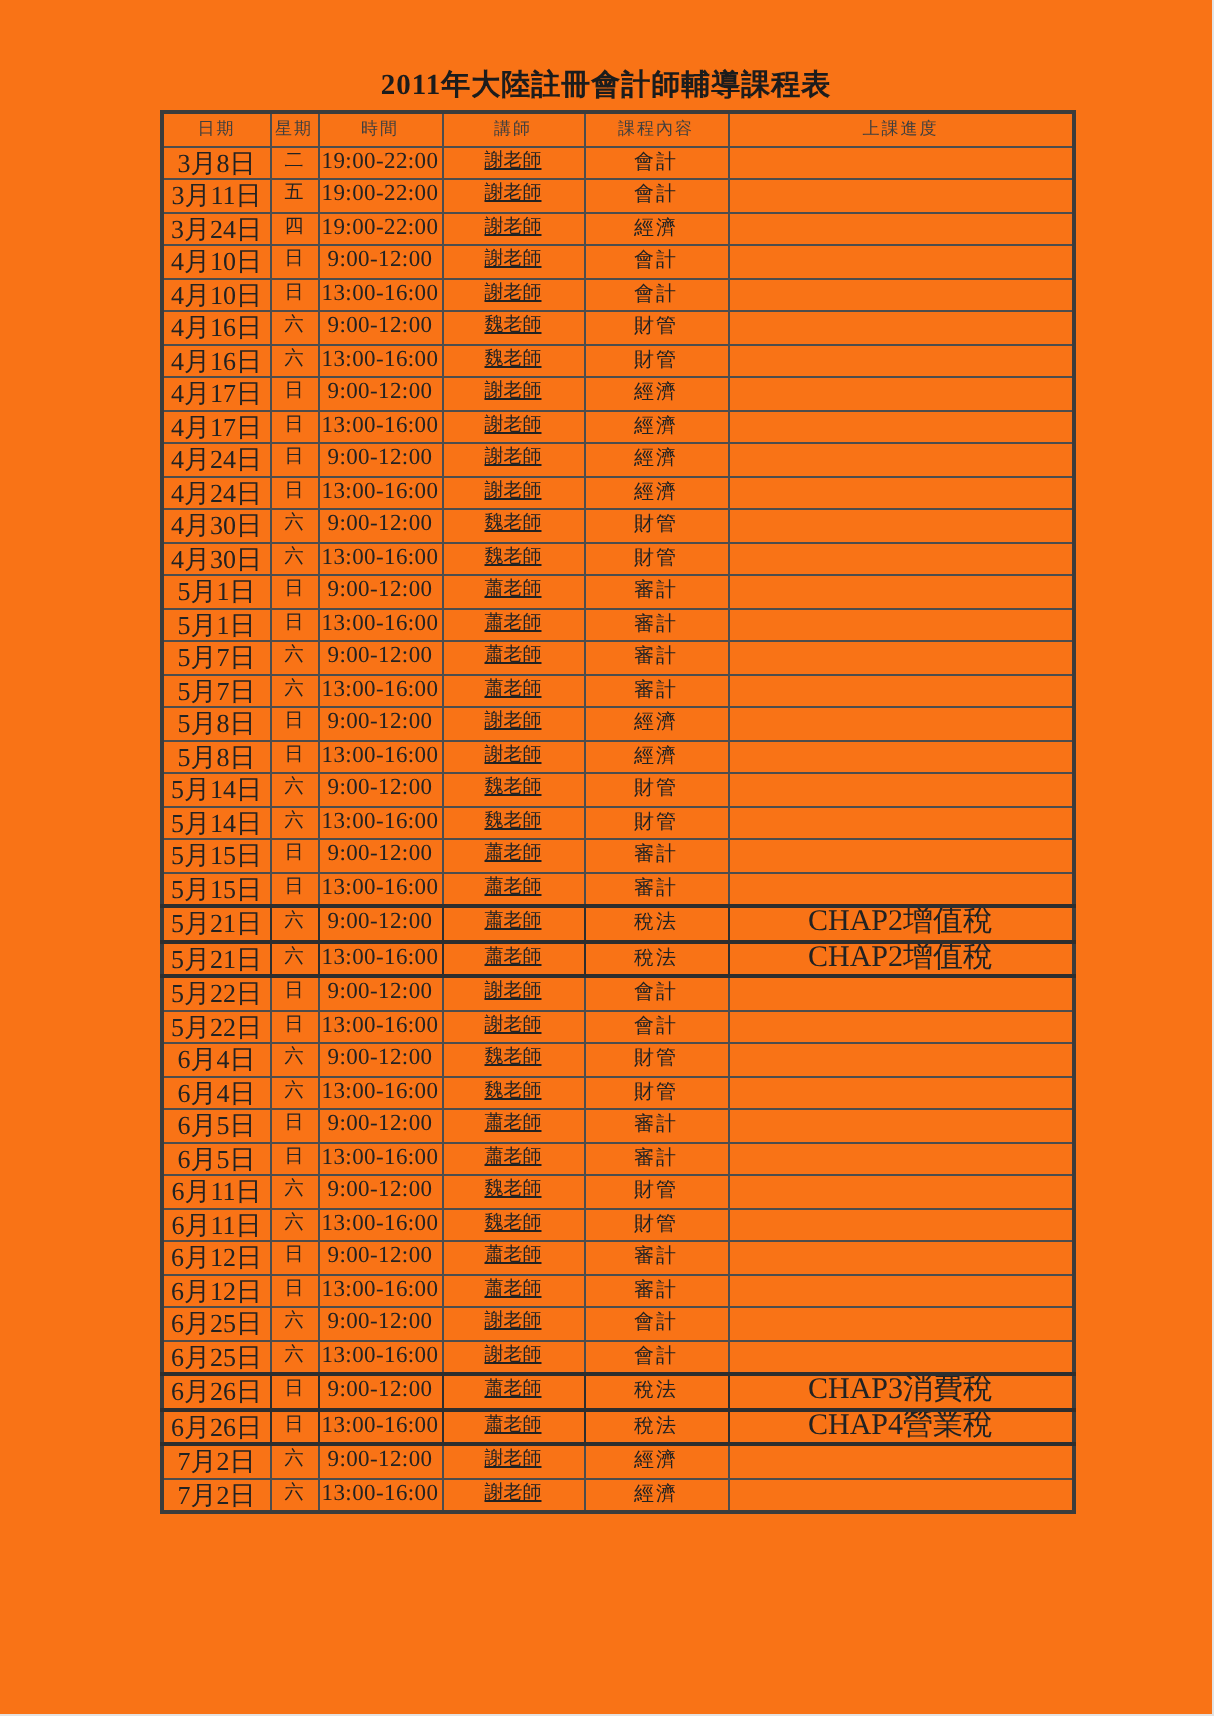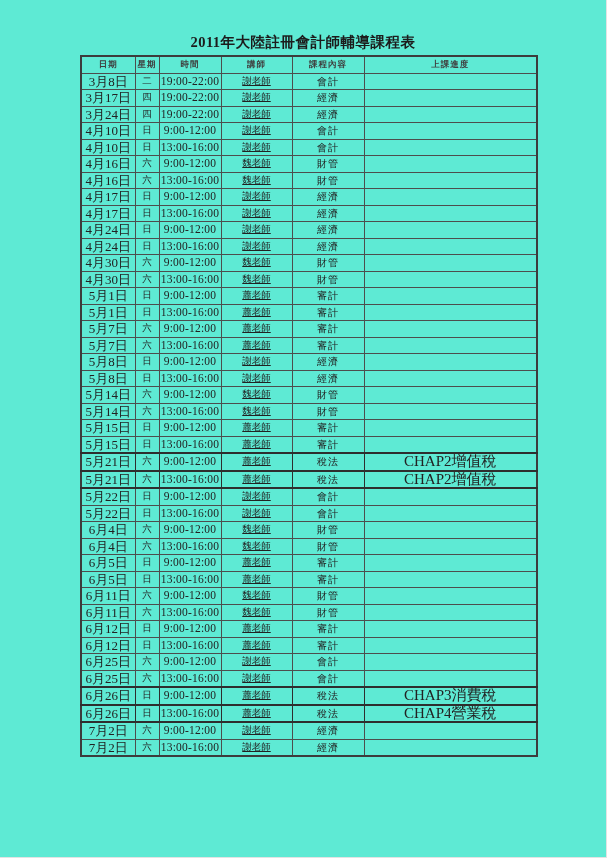--- a/index.html
+++ b/index.html
@@ -13,21 +13,21 @@
     position: relative;
     font-family: "Liberation Serif", "DejaVu Serif", serif;
     color: #222222;
     overflow: hidden;
   }
   .page {
     position: absolute;
     left: 0; top: 0;
     width: 606px;
     height: 857px;
-    background: #5eead4;
+    background: #f97316;
     border-right: 1px solid #e3e3e3;
     border-bottom: 1px solid #e3e3e3;
   }
   .doc-title {
     position: absolute;
     top: 33px;
     left: 0;
     width: 100%;
     margin: 0;
     text-align: center;
@@ -52,21 +52,21 @@
     padding: 0;
     height: 15.5px;
     line-height: 15.5px;
     text-align: center;
     white-space: nowrap;
     overflow: hidden;
     font-family: "Liberation Serif", "DejaVu Serif", serif;
   }
   table.schedule th {
     font-size: 8.5px;
-    font-weight: bold;
+    font-weight: normal;
     color: #3f3f3f;
     letter-spacing: 1px;
   }
   td.col-date {
     text-align: right;
     padding-right: 5px;
     font-size: 13px;
   }
   td.col-weekday { font-size: 9.5px; }
   td.col-time {
@@ -115,25 +115,25 @@
     <tbody>
         <tr>
           <td class="col-date">3月8日</td>
           <td class="col-weekday">二</td>
           <td class="col-time">19:00-22:00</td>
           <td class="col-instructor">謝老師</td>
           <td class="col-course">會計</td>
           <td class="col-progress"></td>
         </tr>
         <tr>
-          <td class="col-date">3月17日</td>
-          <td class="col-weekday">四</td>
+          <td class="col-date">3月11日</td>
+          <td class="col-weekday">五</td>
           <td class="col-time">19:00-22:00</td>
           <td class="col-instructor">謝老師</td>
-          <td class="col-course">經濟</td>
+          <td class="col-course">會計</td>
           <td class="col-progress"></td>
         </tr>
         <tr>
           <td class="col-date">3月24日</td>
           <td class="col-weekday">四</td>
           <td class="col-time">19:00-22:00</td>
           <td class="col-instructor">謝老師</td>
           <td class="col-course">經濟</td>
           <td class="col-progress"></td>
         </tr>

